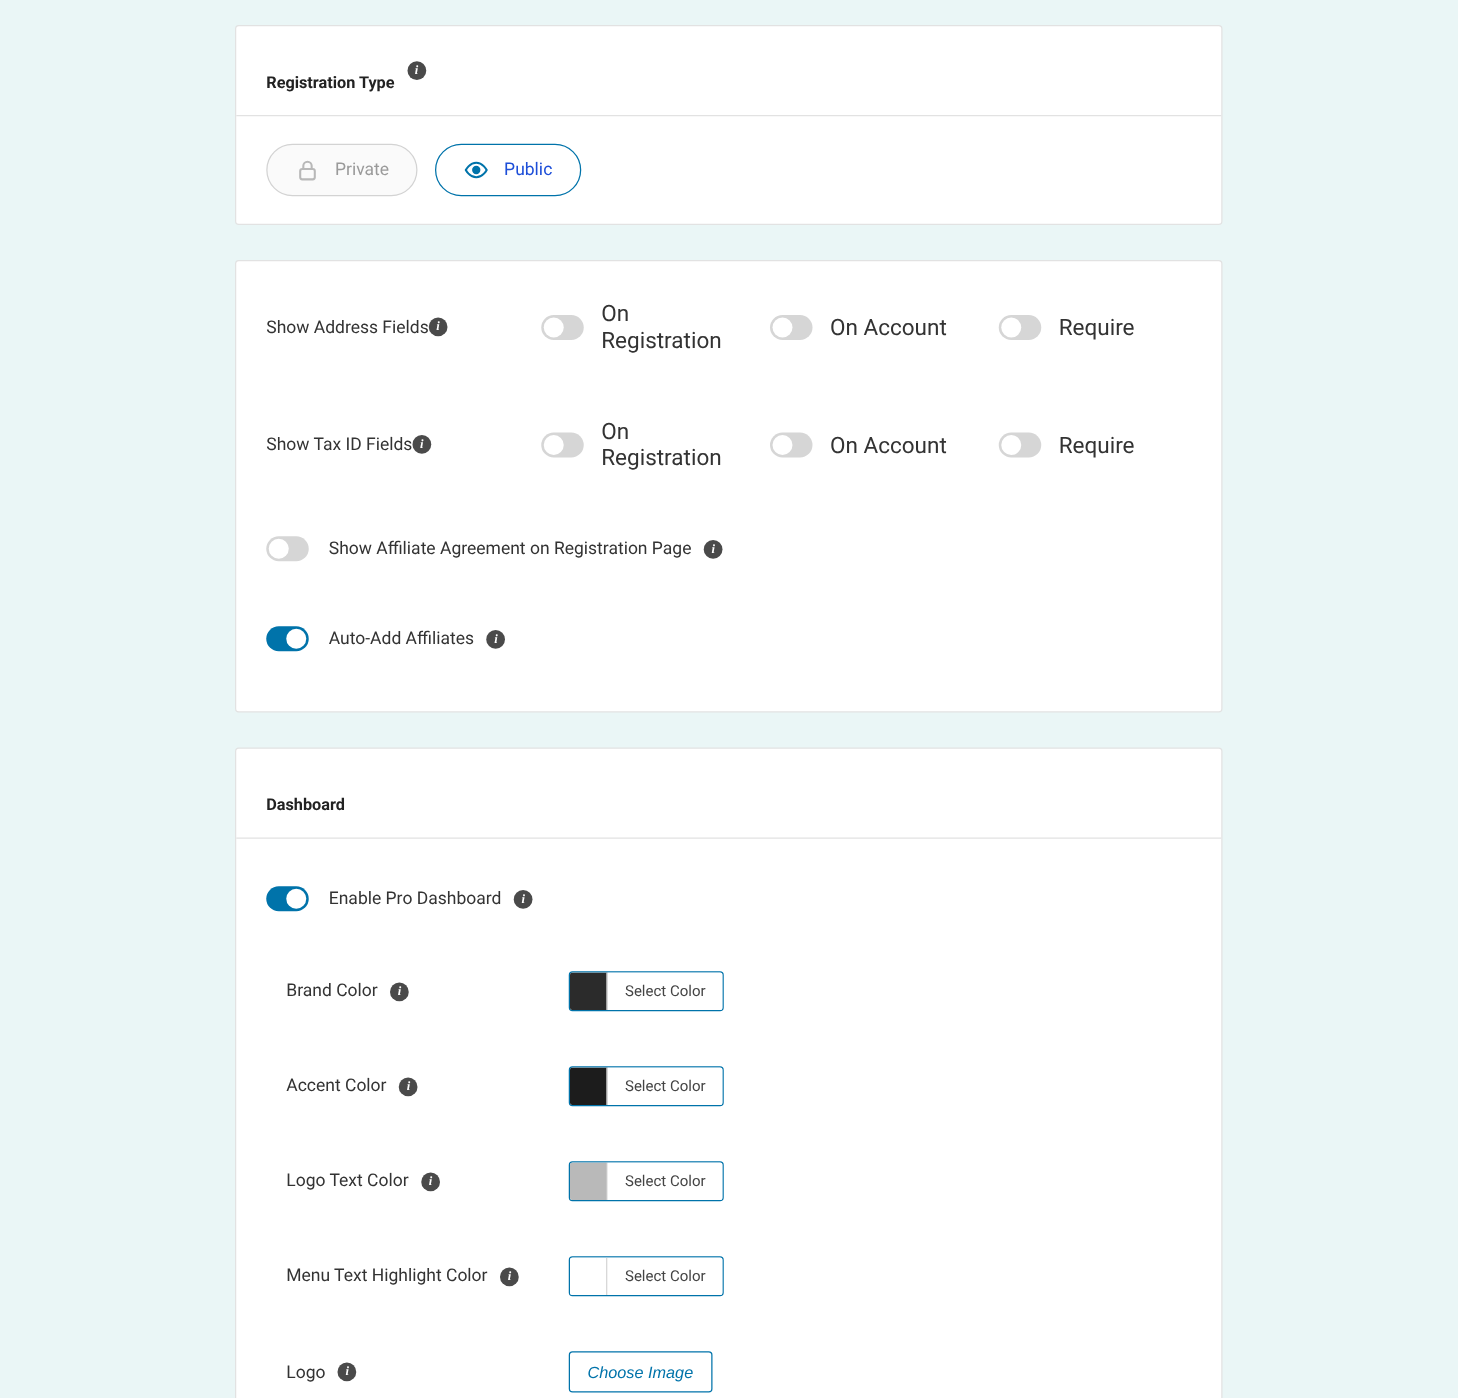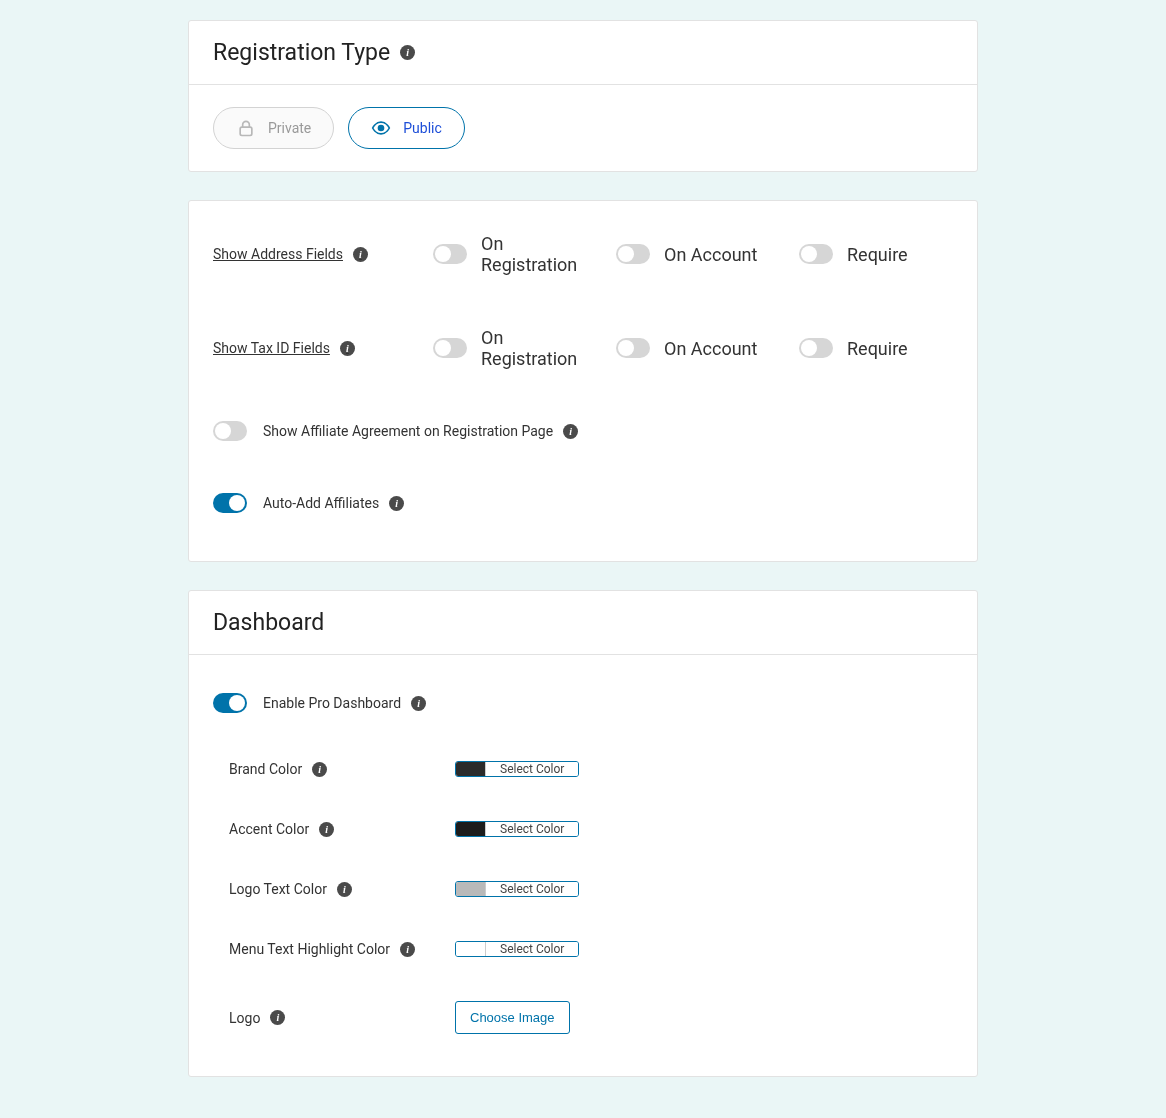--- a/index.html
+++ b/index.html
@@ -23,23 +23,24 @@
       margin-bottom: 28px;
     }
     .card-header {
       padding: 18px 24px;
       border-bottom: 1px solid #e2e2e2;
       display: flex;
       align-items: center;
       gap: 10px;
     }
     .card-header h2 {
-      font-size: 23px;
-      font-weight: 400;
+      font-size: 13px;
+      font-weight: 700;
       color: #222;
+      margin-top: 20px;
     }
     .card-body {
       padding: 22px 24px;
     }
     .info-icon {
       display: inline-flex;
       align-items: center;
       justify-content: center;
       width: 15px;
       height: 15px;
@@ -85,27 +86,24 @@
       padding: 26px 0;
     }
     .field-row:first-child {
       padding-top: 10px;
     }
     .field-row:last-child {
       padding-bottom: 10px;
     }
     .field-label {
       display: flex;
-      align-items: center;
-      gap: 10px;
       font-size: 14px;
       color: #333;
       width: 220px;
       flex-shrink: 0;
-      text-decoration: underline;
     }
     .toggle-group {
       display: flex;
       align-items: center;
       gap: 14px;
       margin-right: 30px;
     }
     .toggle-group .tlabel {
       font-size: 18px;
       color: #333;
@@ -171,21 +169,21 @@
       align-items: center;
       gap: 10px;
     }
     .color-picker {
       display: flex;
       align-items: stretch;
       border: 1px solid #0073aa;
       border-radius: 3px;
       overflow: hidden;
       cursor: pointer;
-      height: 16px;
+      height: 32px;
     }
     .color-swatch {
       width: 30px;
       border-right: 1px solid #ccc;
     }
     .color-text {
       padding: 0 14px;
       font-size: 12px;
       color: #444;
       display: flex;
@@ -193,20 +191,21 @@
       background: #fff;
     }
     .choose-btn {
       border: 1px solid #0073aa;
       border-radius: 3px;
       background: #fff;
       color: #0073aa;
       font-size: 13px;
       padding: 8px 14px;
       cursor: pointer;
+      font-style: italic;
     }
   </style>
 </head>
 <body>
 
 <div class="container">
 
   <div class="card">
     <div class="card-header">
       <h2>Registration Type</h2>

